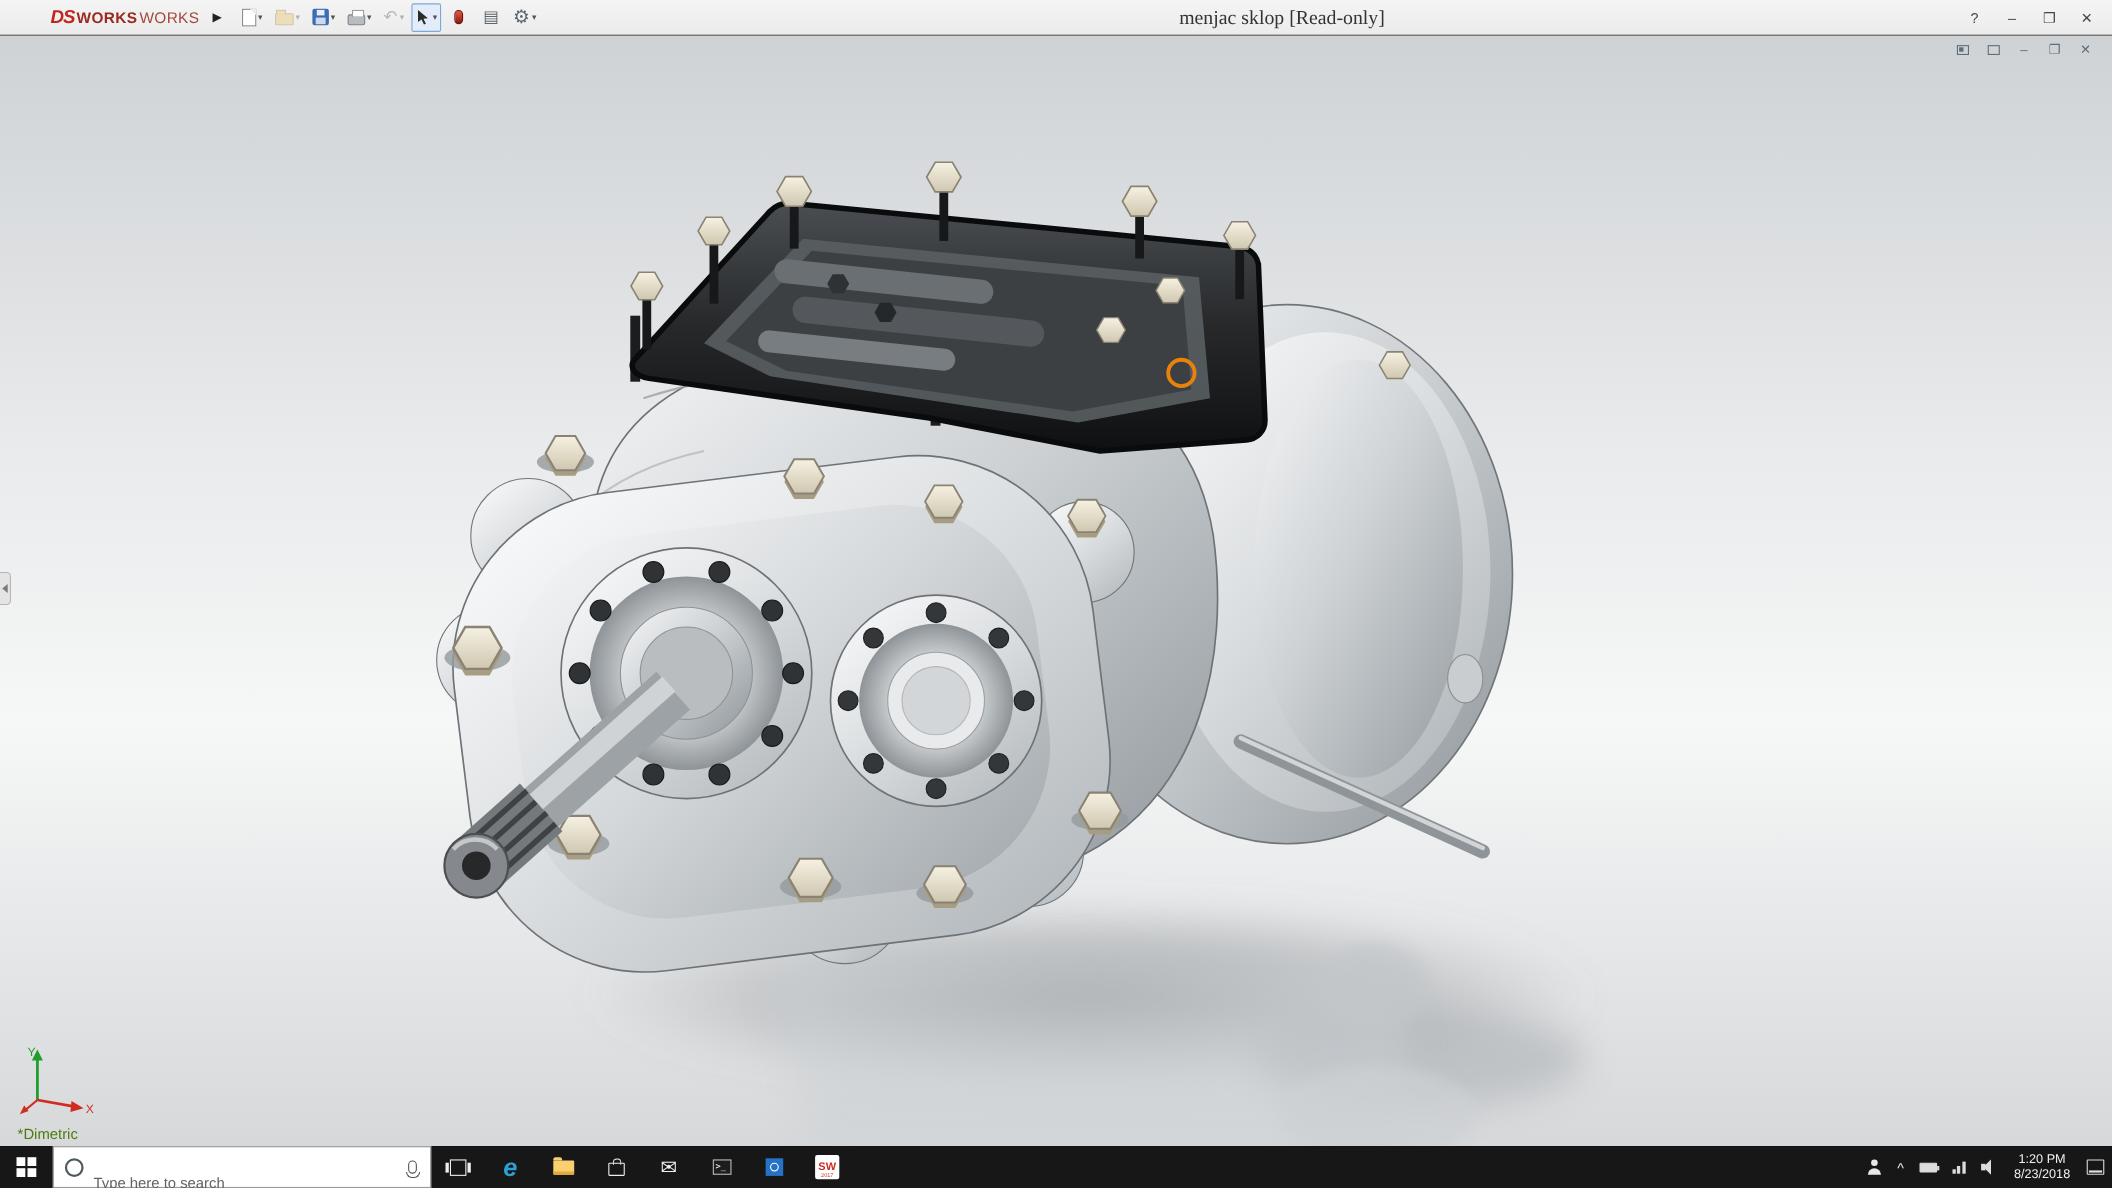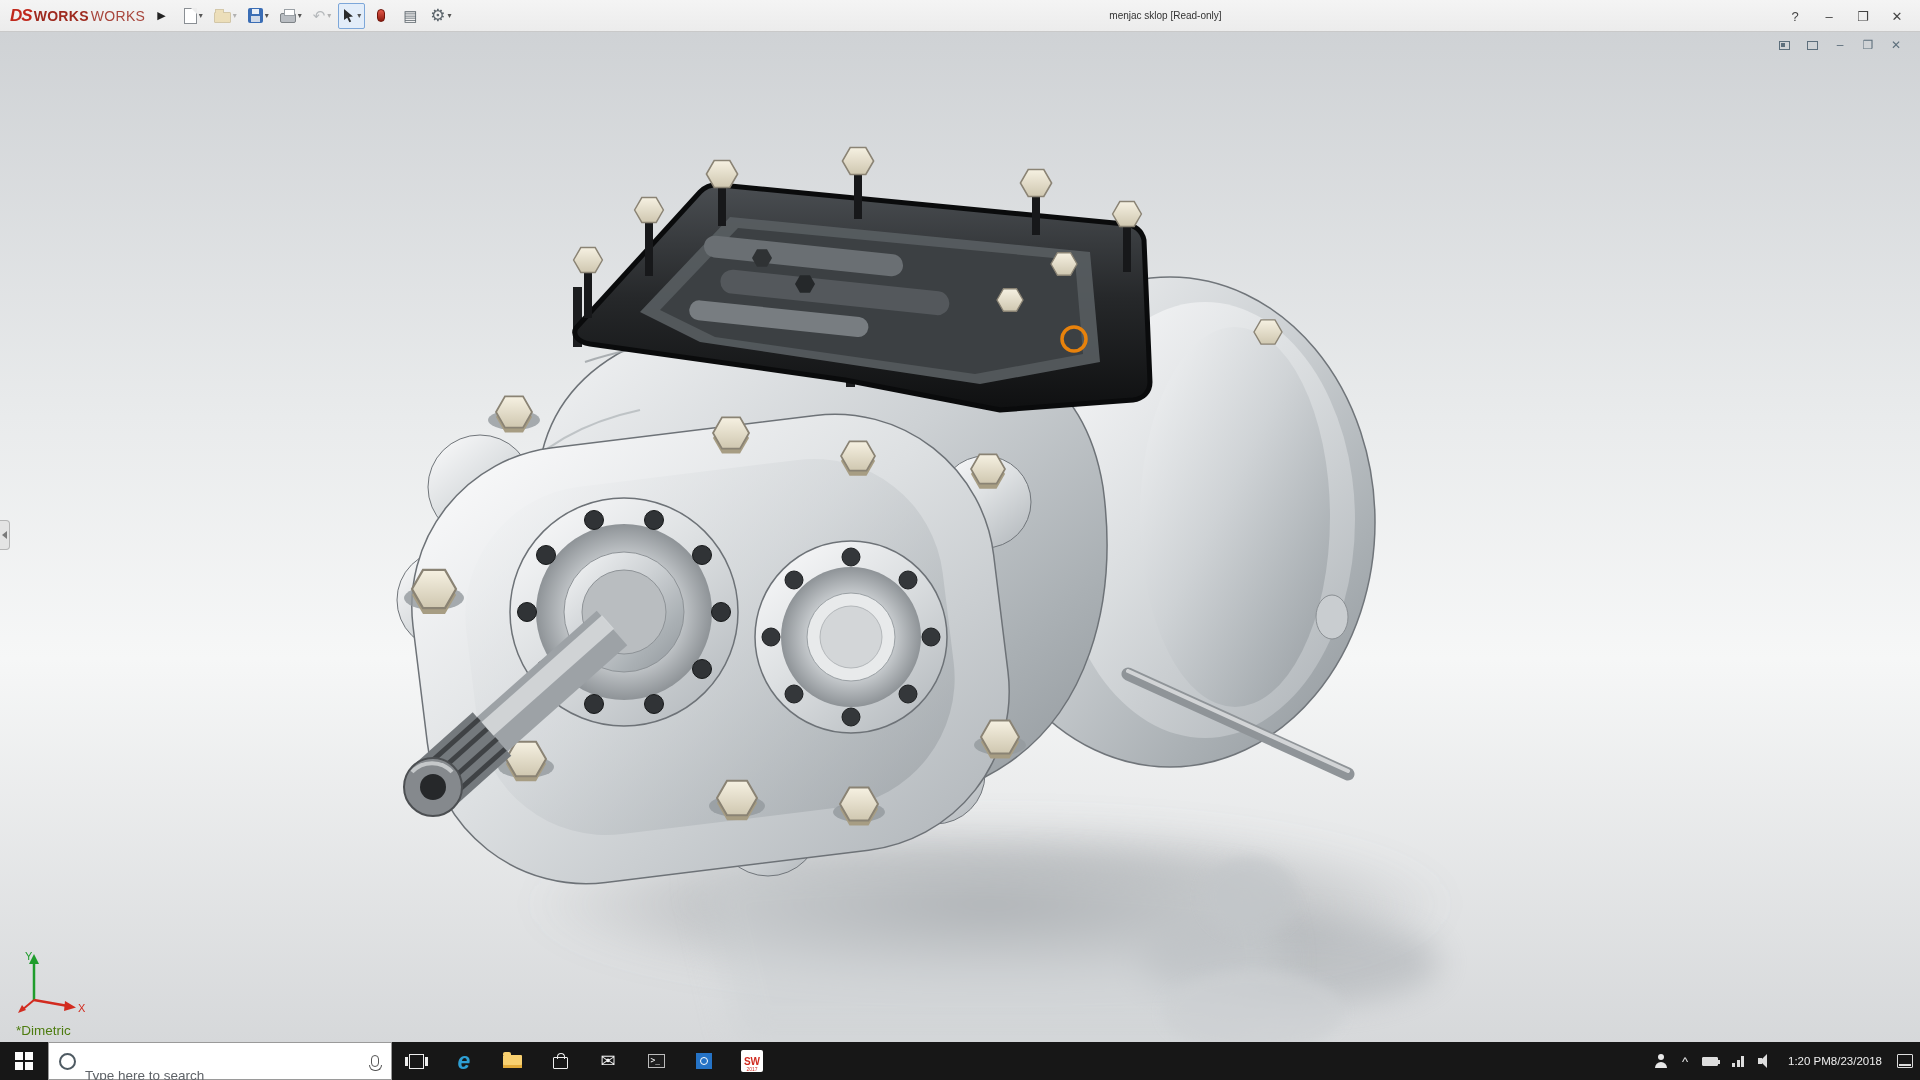--- a/index.html
+++ b/index.html
@@ -3,21 +3,21 @@
 <meta charset="utf-8">
 <style>
   * { margin:0; padding:0; box-sizing:border-box; }
   html,body { width:1920px; height:1080px; overflow:hidden; background:#000;
               font-family:"Liberation Sans", sans-serif; }
   .screen { position:relative; width:1920px; height:1080px; }
 
   
   .titlebar { position:relative; height:32px; background:linear-gradient(#f4f4f4,#ececec);
               border-bottom:1px solid #c9c9c9; display:flex; align-items:center; padding-left:10px; }
-  .logo { display:flex; align-items:baseline; gap:2px; margin-right:8px; cursor:default; }
+  .logo { display:flex; align-items:baseline; gap:2px; margin-right:8px; cursor:default;margin-left:36px; }
   .logo-ds { color:#c0281c; font-weight:bold; font-style:italic; font-size:17px; letter-spacing:-1px; }
   .logo-solid { color:#9e2a1f; font-weight:bold; font-size:14px; letter-spacing:.3px; }
   .logo-works { color:#a8463c; font-weight:400; font-size:14px; letter-spacing:.3px; }
   .expand-arrow { font-size:11px; color:#222; margin:0 14px 0 4px; cursor:pointer; }
   .tb-icons { display:flex; align-items:center; gap:3px; }
   .tb-btn { height:26px; min-width:26px; display:flex; align-items:center; justify-content:center;
             gap:2px; padding:0 3px; border:1px solid transparent; border-radius:2px; cursor:pointer; }
   .tb-btn.active { border-color:#7da7d9; background:#e3edf9; }
   .tb-btn .caret { font-size:8px; color:#555; }
   .tb-btn.disabled { opacity:.4; }
@@ -28,21 +28,21 @@
   .ico-open:before { content:""; position:absolute; top:-4px; left:0; width:7px; height:3px;
                      background:#e8c56a; border:1px solid #a98c3f; border-bottom:none; }
   .ico-save { width:15px; height:15px; background:#3a6db5; border-radius:2px; position:relative; }
   .ico-save:before { content:""; position:absolute; top:1px; left:4px; width:7px; height:5px; background:#e8eef6; }
   .ico-save:after { content:""; position:absolute; bottom:1px; left:3px; width:9px; height:6px; background:#cfd9e8; }
   .ico-print { width:16px; height:10px; background:#b9bdc2; border:1px solid #7e8387; border-radius:2px; position:relative; margin-top:4px; }
   .ico-print:before { content:""; position:absolute; top:-5px; left:3px; width:9px; height:5px; background:#fff; border:1px solid #9aa0a5; }
   .glyph { font-size:15px; color:#5d666d; line-height:1; }
   .ico-capsule { width:8px; height:13px; border-radius:4px; background:linear-gradient(#e4584a,#8e1b0f); border:1px solid #701409; }
   .doc-title { position:absolute; left:60.7%; transform:translateX(-50%); top:0; height:32px;
-               line-height:32px; font-size:10px; color:#333; white-space:nowrap; }
+               line-height:32px; font-size:18px; color:#333; white-space:nowrap;font-family:Liberation Serif, serif; }
   .tb-right { position:absolute; right:8px; top:0; height:32px; display:flex; align-items:center; gap:4px; }
   .tb-winbtn { width:30px; height:26px; display:flex; align-items:center; justify-content:center;
                font-size:13px; color:#444; cursor:pointer; }
 
   
   .viewport { position:relative; width:1920px; height:1010px; overflow:hidden; }
   .viewport svg.model { position:absolute; inset:0; display:block; }
   .doc-controls { position:absolute; top:6px; right:16px; display:flex; align-items:center; gap:12px; z-index:5; }
   .dc-btn { display:flex; align-items:center; justify-content:center; width:16px; height:14px;
             color:#5d6f7c; font-size:12px; cursor:pointer; }
@@ -92,21 +92,21 @@
   .person:before { content:""; position:absolute; top:0; left:4px; width:6px; height:6px; border-radius:50%; background:#e8e8e8; }
   .person:after { content:""; position:absolute; bottom:0; left:1px; width:12px; height:6px; border-radius:6px 6px 0 0; background:#e8e8e8; }
   .caret-up { font-size:13px; color:#e8e8e8; }
   .battery { width:16px; height:9px; border:1px solid #ddd; border-radius:1px; position:relative; background:#ddd; }
   .battery:after { content:""; position:absolute; right:-3px; top:2px; width:2px; height:4px; background:#ddd; }
   .netbars { display:flex; align-items:flex-end; gap:1.5px; height:12px; }
   .netbars span { width:3px; background:#ddd; }
   .speaker { position:relative; width:15px; height:14px; }
   .speaker:before { content:""; position:absolute; left:0; top:4px; width:4px; height:6px; background:#ddd; }
   .speaker:after { content:""; position:absolute; left:2px; top:0; border:7px solid transparent; border-right-color:#ddd; border-left-width:0; }
-  .clock { display:flex; flex-direction:row; justify-content:center; align-items:center;
+  .clock { display:flex; flex-direction:column; justify-content:center; align-items:center;
            font-size:11.5px; line-height:14px; padding:0 8px; cursor:default; }
   .action-center { width:16px; height:14px; border:1.5px solid #ddd; border-radius:1px; position:relative; }
   .action-center:after { content:""; position:absolute; bottom:1px; left:1px; right:1px; height:2px; background:#ddd; }
 </style>
 </head>
 <body>
 
 <div class="screen">
 
   <div class="titlebar">

